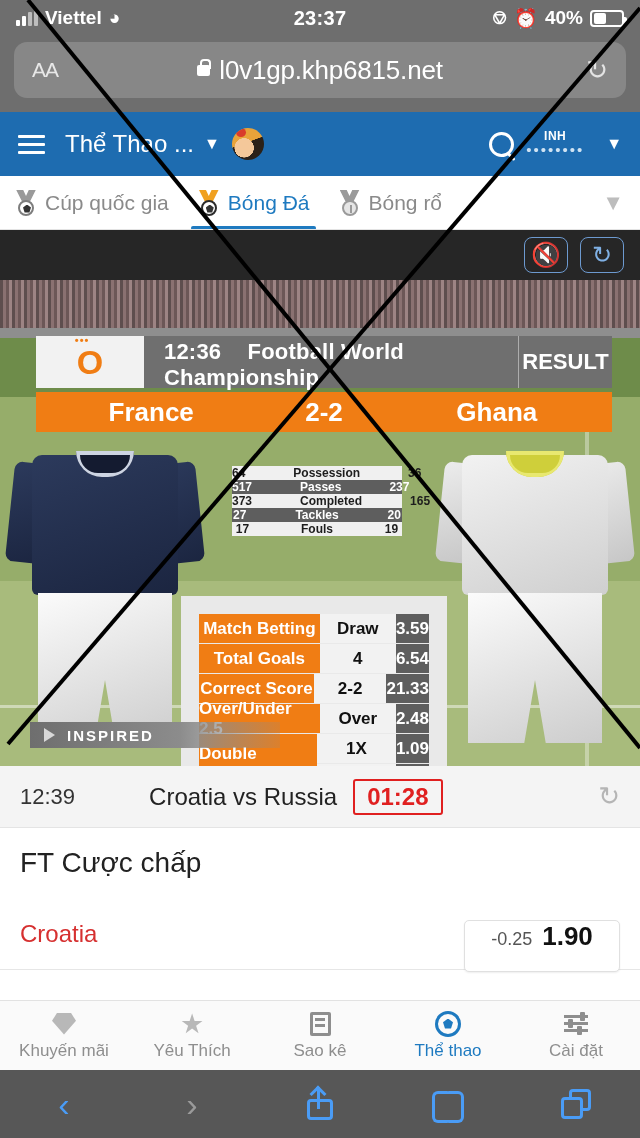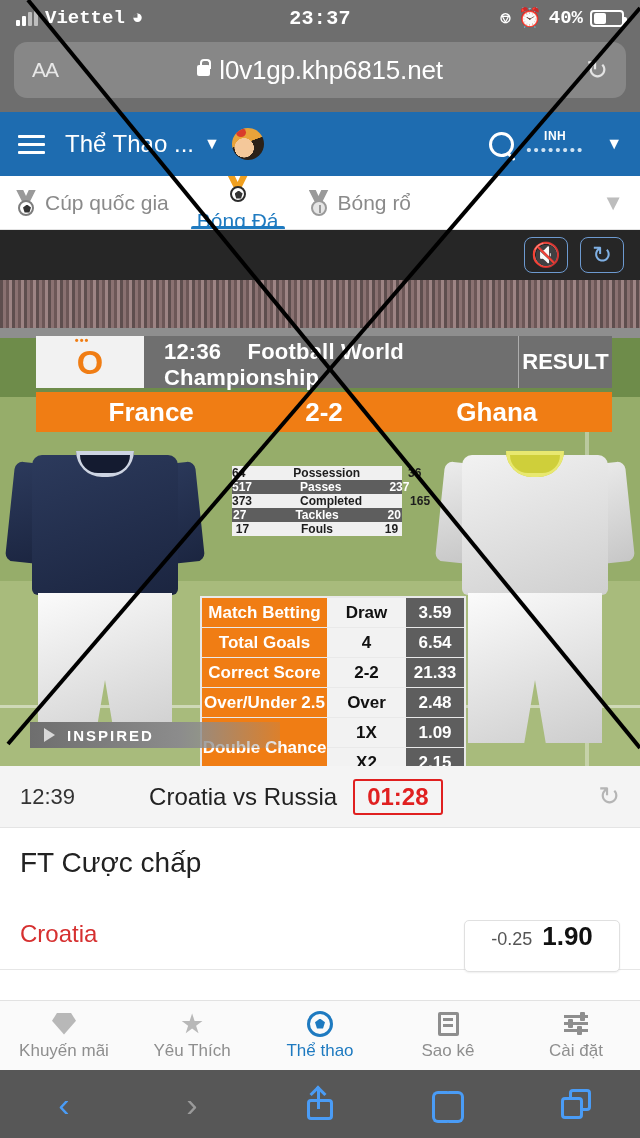--- a/index.html
+++ b/index.html
@@ -9,21 +9,21 @@
     background:#fff;
     overflow:hidden;
     position:relative;
   }
   .phone { width:640px; height:1138px; position:relative; }
 
   
   .statusbar {
     height:36px; background:#6e6e6e; color:#fff;
     display:flex; align-items:center; padding:0 16px;
-    font-size:19px; font-weight:600; position:relative;font-family:Liberation Mono, monospace;
+    font-size:19px; font-weight:600; position:relative;
   }
   .sb-left { display:flex; align-items:center; gap:7px; }
   .sb-center { position:absolute; left:0; right:0; text-align:center; font-size:20px; font-weight:600; letter-spacing:.3px;}
   .sb-right { margin-left:auto; display:flex; align-items:center; gap:7px; font-size:19px; z-index:2;}
   .bars { display:flex; align-items:flex-end; gap:2px; height:15px; }
   .bars i { width:4px; background:#fff; display:block; border-radius:1px; }
   .bars i:nth-child(1){height:6px;} .bars i:nth-child(2){height:10px;}
   .bars i:nth-child(3){height:14px;background:#bdbdbd;} .bars i:nth-child(4){height:15px;background:#bdbdbd;}
   .battery { width:34px; height:17px; border:2px solid #fff; border-radius:4px; position:relative; display:flex; align-items:center;}
   .battery::after{content:"";position:absolute;right:-5px;top:5px;width:3px;height:7px;background:#fff;border-radius:0 2px 2px 0;}
@@ -57,21 +57,21 @@
   .search-ic { width:25px; height:25px; border:3px solid #fff; border-radius:50%; position:relative; }
   .search-ic::after{content:"";position:absolute;right:-5px;bottom:-4px;width:10px;height:3px;background:#fff;transform:rotate(45deg);border-radius:2px;}
   .acct { text-align:center; line-height:1.05; }
   .acct .nm { font-size:12px; font-weight:700; letter-spacing:.5px; }
   .acct .bal { font-size:15px; letter-spacing:2px; color:#cfe3f3; }
 
   
   .tabs { height:54px; background:#fff; display:flex; align-items:center; border-bottom:1px solid #e3e3e3; overflow:hidden; }
   .tab { display:flex; align-items:center; gap:7px; padding:0 14px; height:54px;
          color:#8a8a8a; font-size:21px; white-space:nowrap; position:relative; }
-  .tab.active { color:#1e7ac0;flex-direction:column; }
+  .tab.active { color:#1e7ac0; }
   .tab.active::after { content:""; position:absolute; left:8px; right:8px; bottom:0; height:4px; background:#1e7ac0; border-radius:2px; }
   .medal { width:24px; height:26px; position:relative; flex:none; }
   .medal .rib { position:absolute; top:0; left:2px; width:20px; height:12px;
       background:#9a9a9a; clip-path:polygon(0 0,35% 0,50% 55%,65% 0,100% 0,70% 100%,30% 100%); }
   .medal.gold .rib { background:#f0a020; }
   .medal .ball { position:absolute; bottom:0; left:4px; width:16px; height:16px; border-radius:50%;
       background:#fff; border:2px solid #7d7d7d; }
   .medal.gold .ball { border-color:#2b2b2b; }
   .medal .ball::after{content:"";position:absolute;left:3px;top:3px;width:8px;height:8px;background:#333;
       clip-path:polygon(50% 0,100% 38%,80% 100%,20% 100%,0 38%);}
@@ -135,21 +135,21 @@
 
   
   .stats { position:absolute; left:232px; top:186px; width:170px; font-size:12px; font-weight:700; }
   .srow { display:flex; height:14px; align-items:center; color:#fff;gap:48px; }
   .srow:nth-child(odd){ background:#f0f0f0; color:#1d1d1d; }
   .srow:nth-child(even){ background:#5e5e5e; }
   .srow .a,.srow .b { width:34px; text-align:center; }
   .srow .n { flex:1; text-align:center; }
 
   
-  .odds { position:absolute; left:200px; top:316px; width:266px; background:#e9e9e9; padding:2px;
+  .odds { position:absolute; left:181px; top:316px; width:266px; background:#e9e9e9; padding:18px;
           font-size:17px; font-weight:700; }
   .orow { display:flex; height:30px; }
   .olabel { width:125px; background:#f07d14; color:#fff; display:flex; align-items:center; justify-content:center;
             border-bottom:1px solid #e9e9e9; }
   .osel { width:79px; background:#f2f2f2; color:#111; display:flex; align-items:center; justify-content:center;
           border-bottom:1px solid #e9e9e9; }
   .oval { flex:1; background:#5e5e5e; color:#fff; display:flex; align-items:center; justify-content:center;
           border-bottom:1px solid #e9e9e9; }
   .dblwrap { display:flex; }
   .dblwrap .olabel { height:60px; align-items:center; }
@@ -437,31 +437,31 @@
           <span class="diamond"></span>
         </span>
       <span>Khuyến mãi</span>
     </div>
     <div class="tb">
       <span class="ic">
           <span class="starc">★</span>
         </span>
       <span>Yêu Thích</span>
     </div>
+    <div class="tb">
+      <span class="ic">
+          <span class="doc"></span>
+        </span>
+      <span>Sao kê</span>
+    </div>
     <div class="tb active">
       <span class="ic">
           <span class="soccerb"></span>
         </span>
       <span>Thể thao</span>
-    </div>
-    <div class="tb">
-      <span class="ic">
-          <span class="doc"></span>
-        </span>
-      <span>Sao kê</span>
     </div>
     <div class="tb">
       <span class="ic">
           <span class="sliders">
             <i></i>
             <i></i>
             <i></i>
             <b></b>
             <b></b>
             <b></b>

